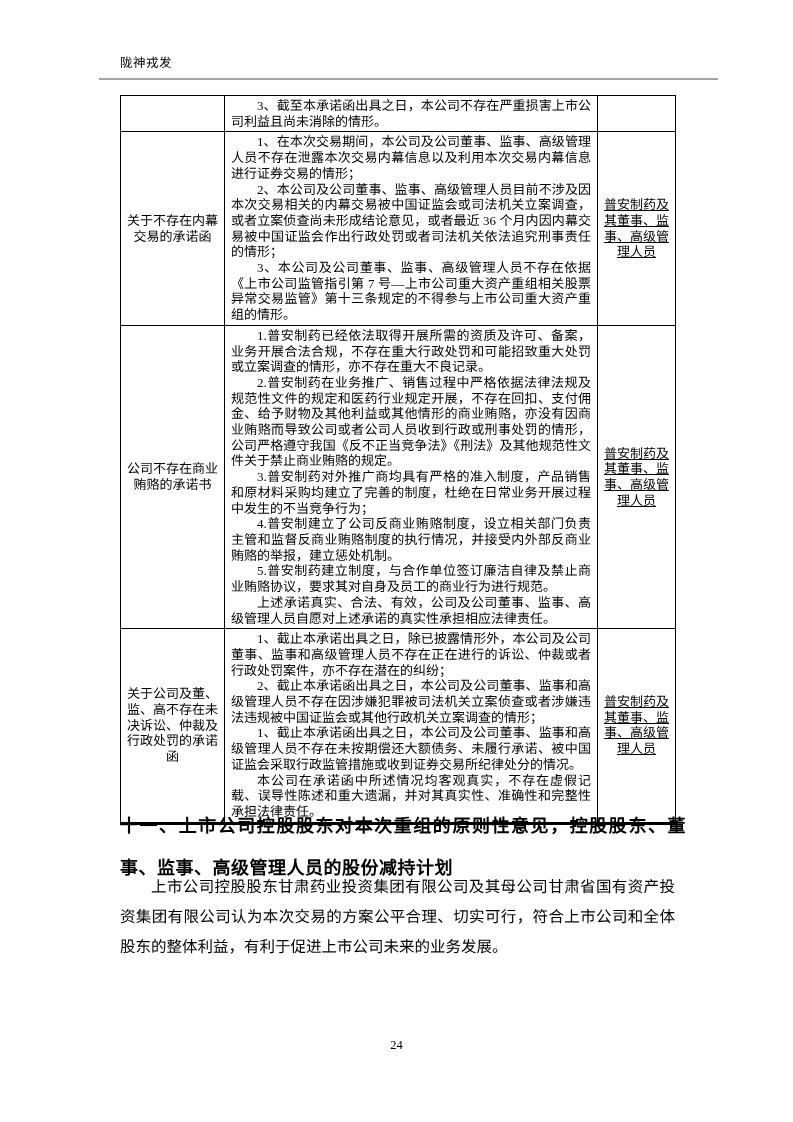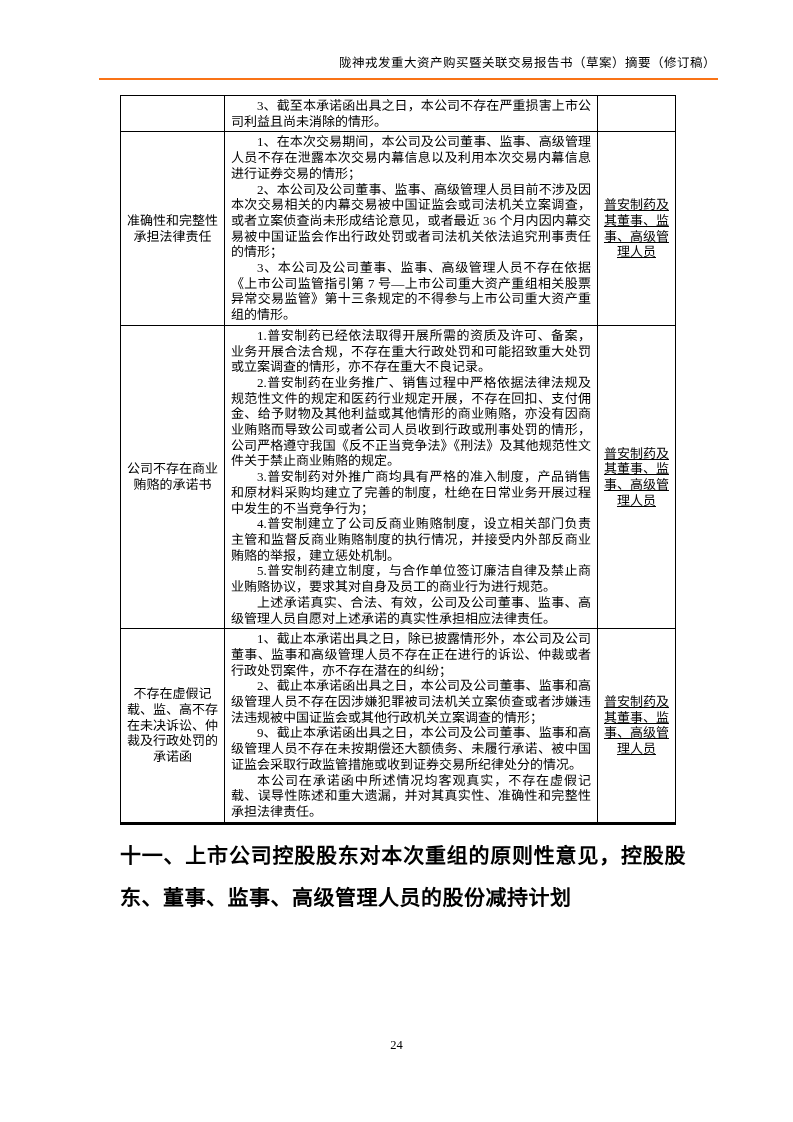--- a/index.html
+++ b/index.html
@@ -13,26 +13,27 @@
     overflow: hidden;
   }
 
   
   .doc-header {
     position: absolute;
     top: 52px;
     left: 99px;
     width: 596px;
     display: flex;
-    justify-content: flex-end;
+    justify-content: space-between;
     align-items: flex-end;
-    border-bottom: 2px solid #f97316;
+    border-bottom: 2px solid #a3a3a3;
     padding: 0 2px 7px 21px;
     font-size: 12.5px;
     letter-spacing: 0.5px;
+    gap: 32px;
   }
 
   
   .doc-table {
     position: absolute;
     top: 95px;
     left: 120px;
     width: 555px;
     border-collapse: collapse;
     table-layout: fixed;
@@ -55,26 +56,26 @@
   .cell-content p { margin: 0; text-indent: 2em; }
   .cell-party {
     text-align: center;
     padding: 2px 5px;
     text-decoration: underline;
   }
 
   
   .section-heading {
     position: absolute;
-    top: 818px;
+    top: 791px;
     left: 120px;
     width: 566px;
-    font-family: Liberation Sans, sans-serif;
+    font-family: Liberation Mono, monospace;
     font-weight: 700;
-    font-size: 21px;
+    font-size: 18px;
     line-height: 42px;
     letter-spacing: 0.5px;
     text-align: justify;
   }
 
   
   .body-paragraphs {
     position: absolute;
     top: 872px;
     left: 120px;
@@ -95,71 +96,71 @@
     font-size: 12.5px;
   }
 </style>
 </head>
 <body>
 
 <div class="page">
 
   <div class="doc-header">
     <span>陇神戎发</span>
-    <span>重大资产购买暨关联交易报告书（草案）摘要（修订稿）</span>
   </div>
 
   <table class="doc-table">
     <colgroup>
       <col style="width:104px">
       <col style="width:373px">
       <col style="width:78px">
     </colgroup>
     <tbody>
       <tr>
         <td class="cell-label"></td>
         <td class="cell-content">
           <p>3、截至本承诺函出具之日，本公司不存在严重损害上市公司利益且尚未消除的情形。</p>
         </td>
         <td class="cell-party"></td>
       </tr>
       <tr>
-        <td class="cell-label">准确性和完整性承担法律责任</td>
+        <td class="cell-label">关于不存在内幕交易的承诺函</td>
         <td class="cell-content">
           <p>1、在本次交易期间，本公司及公司董事、监事、高级管理人员不存在泄露本次交易内幕信息以及利用本次交易内幕信息进行证券交易的情形；</p>
           <p>2、本公司及公司董事、监事、高级管理人员目前不涉及因本次交易相关的内幕交易被中国证监会或司法机关立案调查，或者立案侦查尚未形成结论意见，或者最近 36 个月内因内幕交易被中国证监会作出行政处罚或者司法机关依法追究刑事责任的情形；</p>
           <p>3、本公司及公司董事、监事、高级管理人员不存在依据《上市公司监管指引第 7 号—上市公司重大资产重组相关股票异常交易监管》第十三条规定的不得参与上市公司重大资产重组的情形。</p>
         </td>
         <td class="cell-party">普安制药及其董事、监事、高级管理人员</td>
       </tr>
       <tr>
         <td class="cell-label">公司不存在商业贿赂的承诺书</td>
         <td class="cell-content">
           <p>1.普安制药已经依法取得开展所需的资质及许可、备案，业务开展合法合规，不存在重大行政处罚和可能招致重大处罚或立案调查的情形，亦不存在重大不良记录。</p>
           <p>2.普安制药在业务推广、销售过程中严格依据法律法规及规范性文件的规定和医药行业规定开展，不存在回扣、支付佣金、给予财物及其他利益或其他情形的商业贿赂，亦没有因商业贿赂而导致公司或者公司人员收到行政或刑事处罚的情形，公司严格遵守我国《反不正当竞争法》《刑法》及其他规范性文件关于禁止商业贿赂的规定。</p>
           <p>3.普安制药对外推广商均具有严格的准入制度，产品销售和原材料采购均建立了完善的制度，杜绝在日常业务开展过程中发生的不当竞争行为；</p>
           <p>4.普安制建立了公司反商业贿赂制度，设立相关部门负责主管和监督反商业贿赂制度的执行情况，并接受内外部反商业贿赂的举报，建立惩处机制。</p>
           <p>5.普安制药建立制度，与合作单位签订廉洁自律及禁止商业贿赂协议，要求其对自身及员工的商业行为进行规范。</p>
           <p>上述承诺真实、合法、有效，公司及公司董事、监事、高级管理人员自愿对上述承诺的真实性承担相应法律责任。</p>
         </td>
         <td class="cell-party">普安制药及其董事、监事、高级管理人员</td>
       </tr>
       <tr>
-        <td class="cell-label">不存在虚假记载、监、高不存在未决诉讼、仲裁及行政处罚的承诺函</td>
+        <td class="cell-label">关于公司及董、监、高不存在未决诉讼、仲裁及行政处罚的承诺函</td>
         <td class="cell-content">
           <p>1、截止本承诺出具之日，除已披露情形外，本公司及公司董事、监事和高级管理人员不存在正在进行的诉讼、仲裁或者行政处罚案件，亦不存在潜在的纠纷；</p>
           <p>2、截止本承诺函出具之日，本公司及公司董事、监事和高级管理人员不存在因涉嫌犯罪被司法机关立案侦查或者涉嫌违法违规被中国证监会或其他行政机关立案调查的情形；</p>
-          <p>9、截止本承诺函出具之日，本公司及公司董事、监事和高级管理人员不存在未按期偿还大额债务、未履行承诺、被中国证监会采取行政监管措施或收到证券交易所纪律处分的情况。</p>
+          <p>1、截止本承诺函出具之日，本公司及公司董事、监事和高级管理人员不存在未按期偿还大额债务、未履行承诺、被中国证监会采取行政监管措施或收到证券交易所纪律处分的情况。</p>
           <p>本公司在承诺函中所述情况均客观真实，不存在虚假记载、误导性陈述和重大遗漏，并对其真实性、准确性和完整性承担法律责任。</p>
         </td>
         <td class="cell-party">普安制药及其董事、监事、高级管理人员</td>
       </tr>
     </tbody>
   </table>
 
   <h2 class="section-heading">十一、上市公司控股股东对本次重组的原则性意见，控股股东、董事、监事、高级管理人员的股份减持计划</h2>
 
   <div class="body-paragraphs">
+    <p>上市公司控股股东甘肃药业投资集团有限公司及其母公司甘肃省国有资产投资集团有限公司认为本次交易的方案公平合理、切实可行，符合上市公司和全体股东的整体利益，有利于促进上市公司未来的业务发展。</p>
   </div>
 
   <div class="page-number">24</div>
 
 </div>
 
 </body></html>

